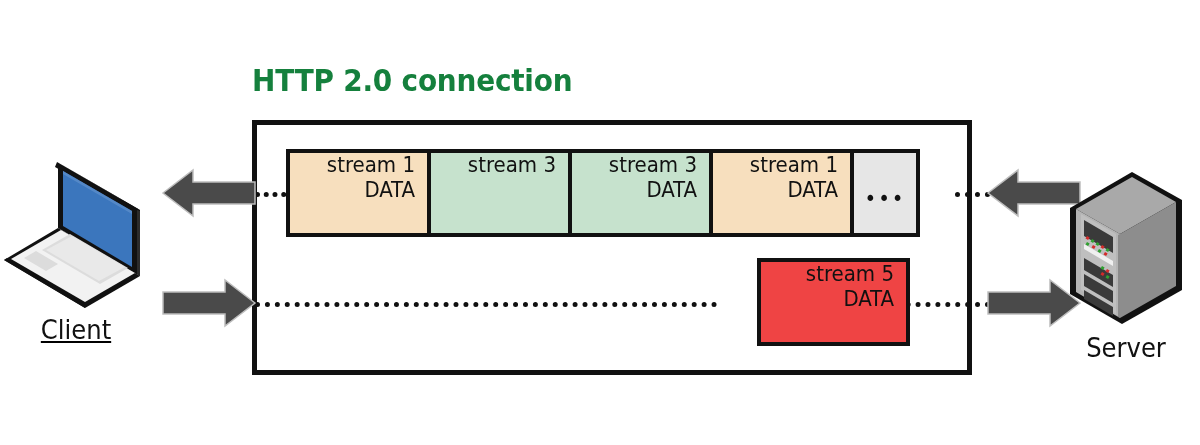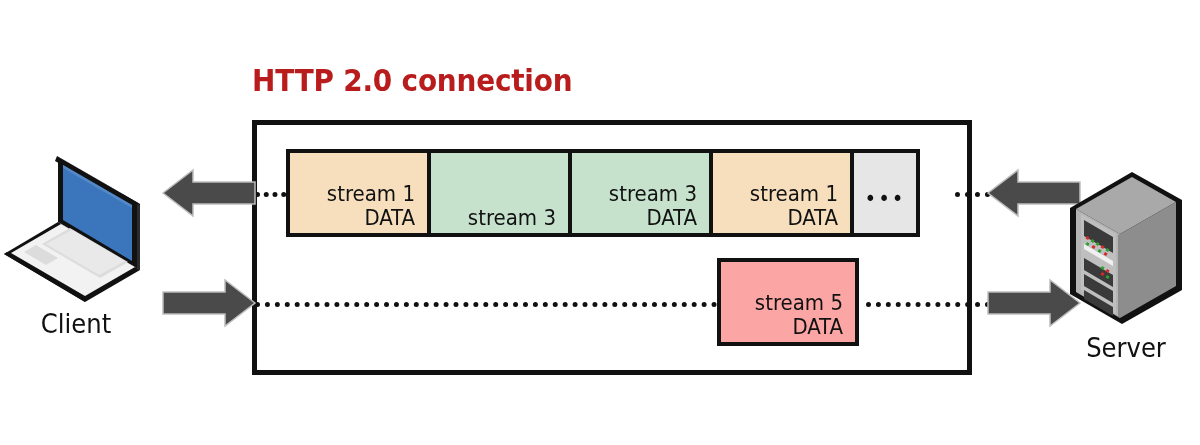--- a/index.html
+++ b/index.html
@@ -23,21 +23,21 @@
     height: 445px;
   }
 
   
   .diagram-title {
     position: absolute;
     left: 252px;
     top: 62px;
     font-size: 31px;
     font-weight: bold;
-    color: #b91c1c;
+    color: #15803d;
     letter-spacing: -0.2px;
     white-space: nowrap;
     font-stretch: condensed;
   }
 
   
   .connection-box {
     position: absolute;
     left: 252px;
     top: 120px;
@@ -74,21 +74,21 @@
     left: 717px;
     top: 258px;
     height: 88px;
   }
 
   .frame {
     box-sizing: border-box;
     border: 4px solid #111111;
     display: flex;
     flex-direction: column;
-    justify-content: flex-end;
+    justify-content: flex-start;
     align-items: flex-end;
     padding: 0 12px 2px 12px;
     margin-right: -4px;
     font-size: 22px;
     color: #111111;
     line-height: 1.12;
     font-stretch: condensed;
   }
   .frame:last-child { margin-right: 0; }
   .frame .line { white-space: nowrap; display: block; }
@@ -109,21 +109,21 @@
     position: absolute;
     width: 0; height: 0;
   }
   .arrow svg { display: block; overflow: visible; }
 
   
   .endpoint {
     position: absolute;
     text-align: center;
   }
-  .endpoint.client { left: 0px;   top: 142px; width: 152px; }
+  .endpoint.client { left: 0px;   top: 148px; width: 152px; text-decoration: underline; }
   .endpoint.server { left: 1052px; top: 166px; width: 148px; }
 
   .endpoint-label {
     font-size: 27px;
     color: #111111;
     margin-top: 4px;
     font-stretch: condensed;
   }
   .device-art { display: block; margin: 0 auto; }
 </style>
@@ -156,21 +156,21 @@
     <div class="frame" style="background:#f7dfbe; width:145px;">
       <span class="line">stream 1</span>
       <span class="line">DATA</span>
     </div>
     <div class="frame ellipsis" style="background:#e6e6e6; width:70px;">
       <span class="line">•••</span>
     </div>
   </div>
 
   <div class="frame-row bottom-row">
-    <div class="frame" style="background:#fca5a5; width:142px;">
+    <div class="frame" style="background:#ef4444; width:153px;margin-left:40px;">
       <span class="line">stream 5</span>
       <span class="line">DATA</span>
     </div>
   </div>
 
   <div class="arrow" style="left:163px; top:170px;">
     <svg width="92" height="46" viewBox="0 0 92 46">
       <polygon points="0,23 30,0 30,12 92,12 92,34 30,34 30,46" fill="#4a4a4a" stroke="#bdbdbd" stroke-width="1.5"></polygon>
     </svg>
   </div>

